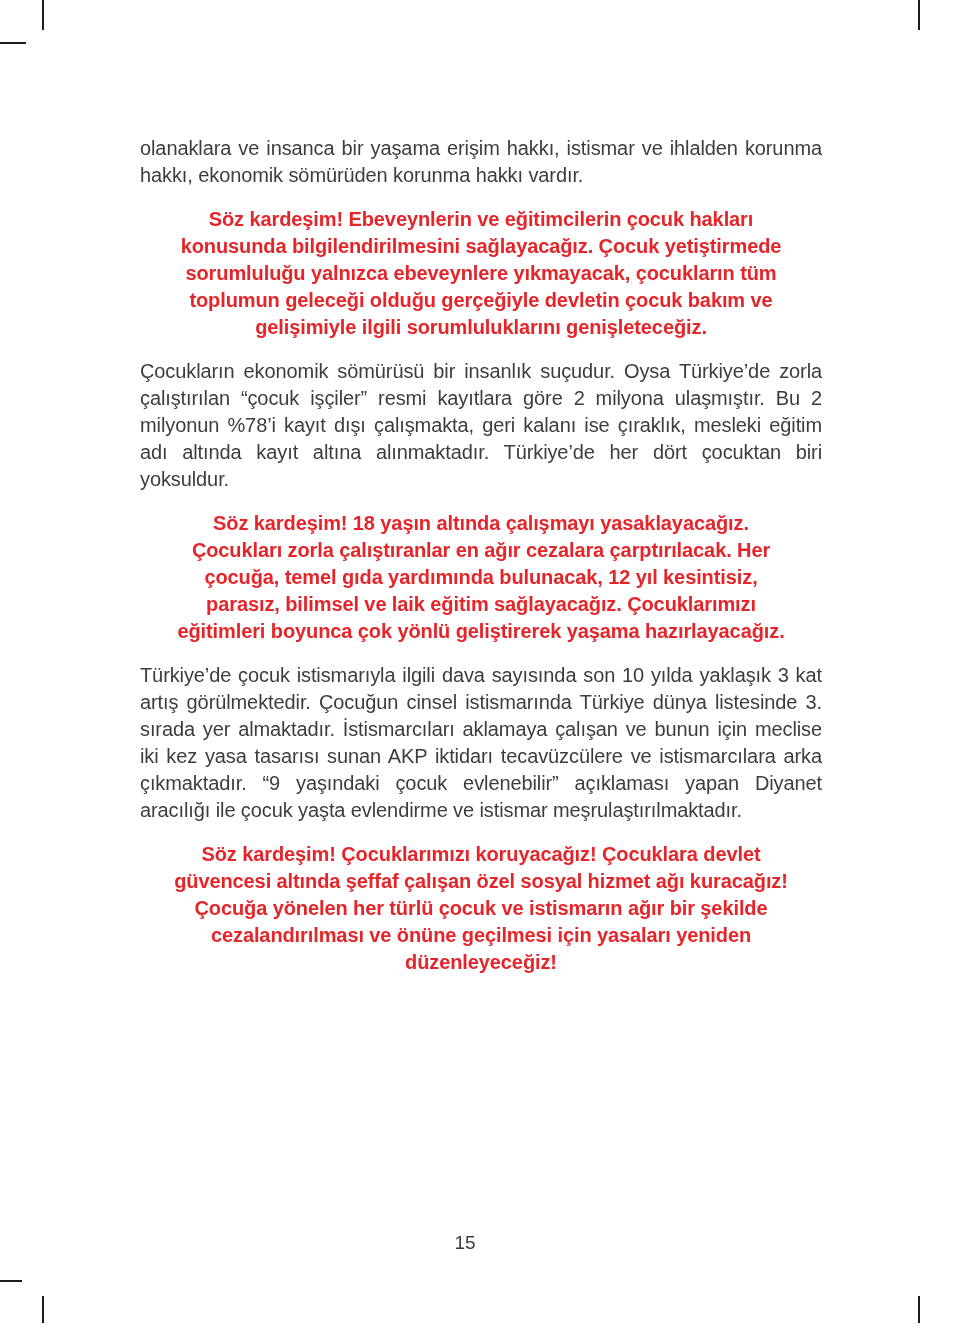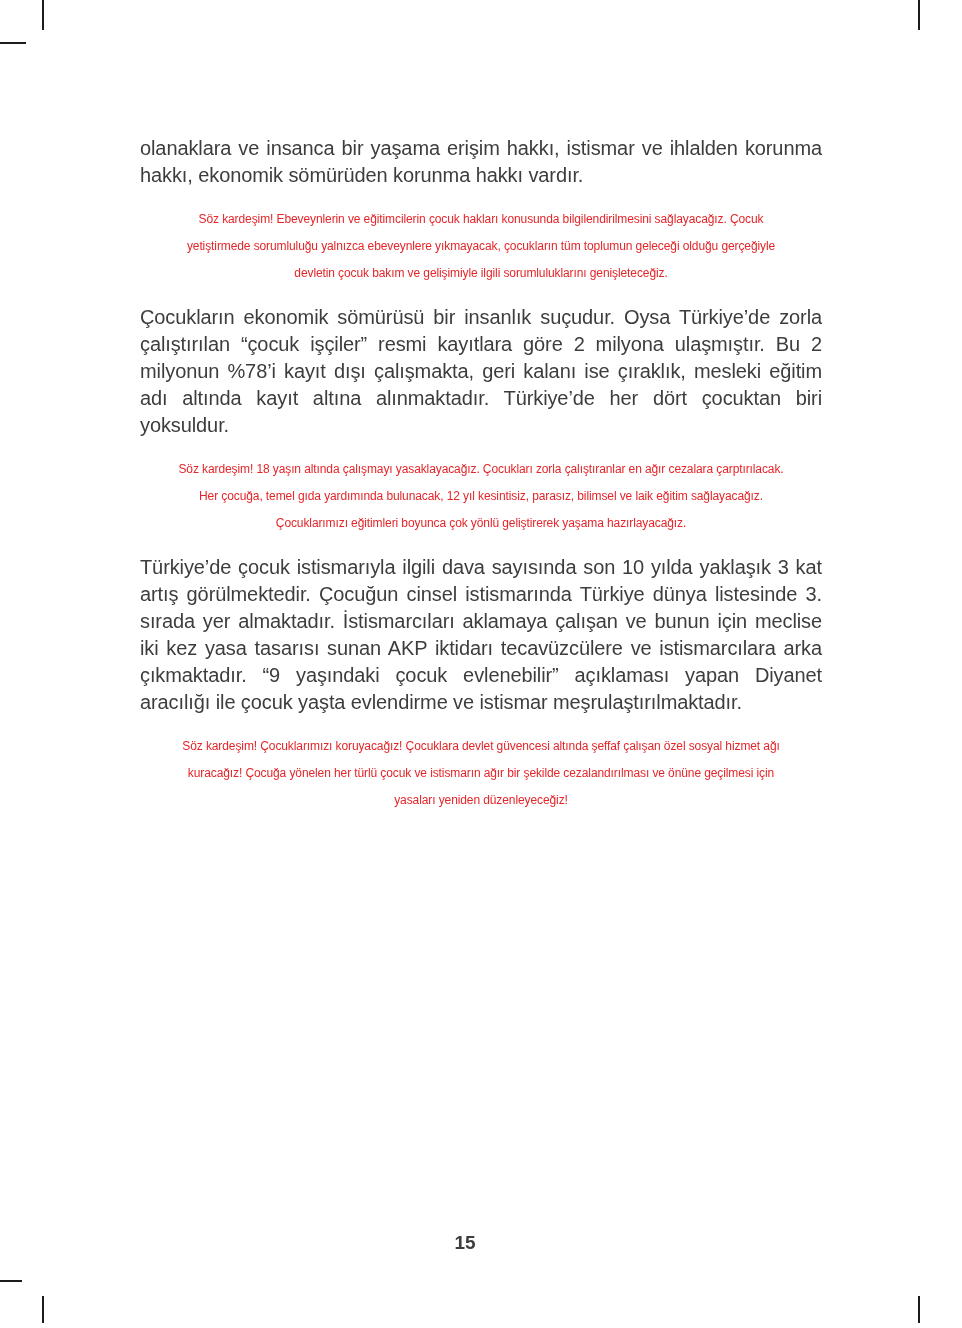--- a/index.html
+++ b/index.html
@@ -44,36 +44,36 @@
   }
   .para.body {
     color: var(--body-text, #3d3d3d);
     font-size: 20px;
     line-height: 27px;
     text-align: justify;
     letter-spacing: -0.1px;
   }
   .para.promise {
     color: var(--red, #e52529);
-    font-size: 12px;
+    font-size: 20px;
     line-height: 27px;
-    font-weight: normal;
+    font-weight: bold;
     text-align: center;
     padding: 0 30px;
     letter-spacing: -0.1px;
   }
 
   .page-number {
     position: absolute;
     left: 0;
     top: 1232px;
     width: 100%;
     text-align: center;
     font-size: 19px;
-    font-weight: bold;
+    font-weight: normal;
     color: var(--body-text, #3d3d3d);
   }
 </style>
 </head>
 <body>
 
 <div class="page">
 
   <div class="crop v tl-v"></div>
   <div class="crop h tl-h"></div>

